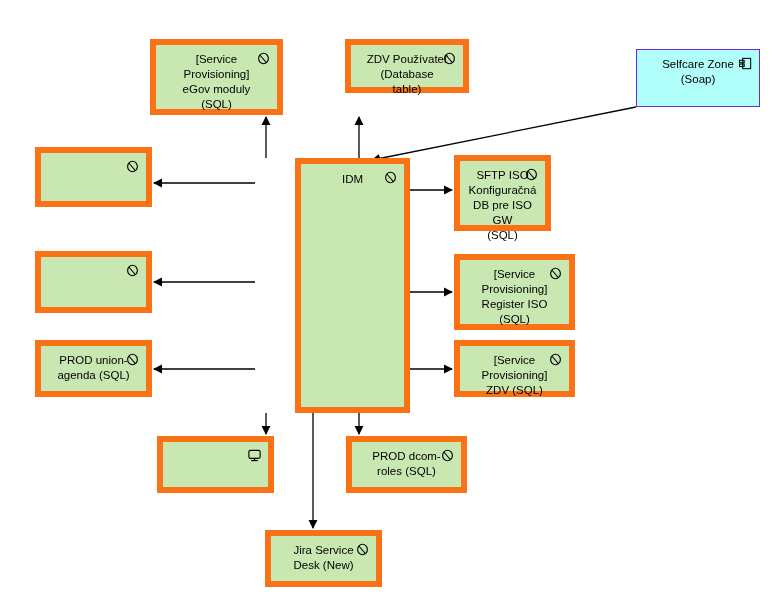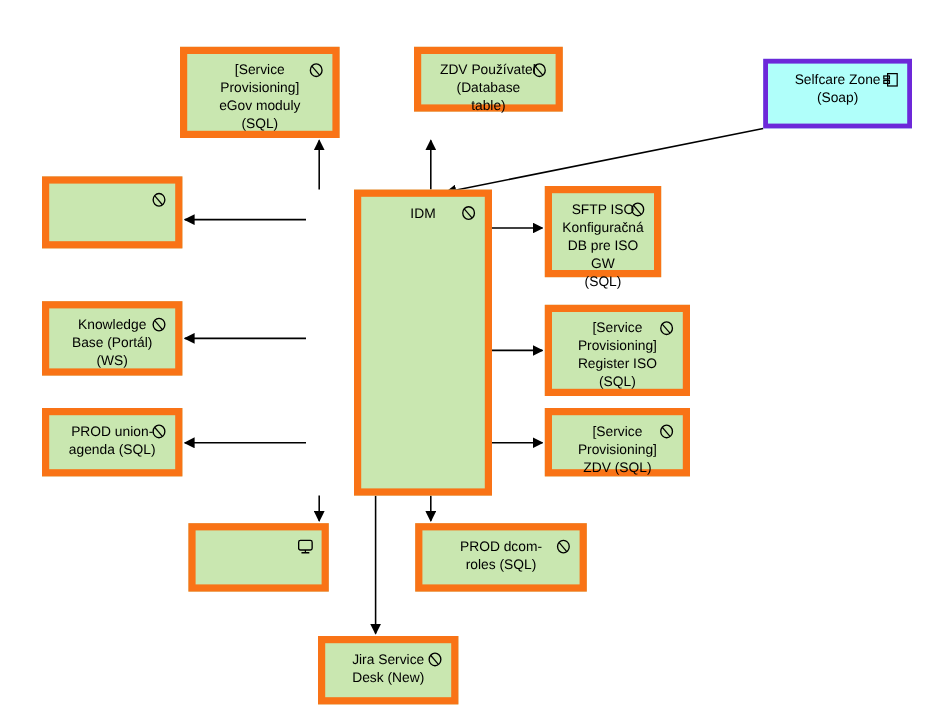--- a/index.html
+++ b/index.html
@@ -34,21 +34,21 @@
     color: #000000;
     font-size: 11.5px;
     line-height: 15px;
     text-align: center;
     padding-top: 7px;
     padding-left: 8px;
     padding-right: 8px;
   }
   .node.cyan {
     background: #b0fffa;
-    border: 4px solid #6d28d9;
+    border: 1px solid #6d28d9;
   }
   .node .label {
     display: block;
     white-space: pre-line;
   }
   .node.idm {
     padding-top: 8px;
   }
   .node-icon {
     position: absolute;
@@ -146,23 +146,20 @@
 DB pre ISO GW
 (SQL)</span>
         <span class="node-icon">
           <svg viewBox="0 0 16 16" width="15" height="15">
             <ellipse cx="8" cy="8" rx="5.2" ry="5.6" fill="none" stroke="#000" stroke-width="1.2"></ellipse>
             <path d="M 4.1 4.3 L 11.0 12.4" fill="none" stroke="#000" stroke-width="1.1"></path>
           </svg>
         </span>
       </div>
       <div class="node" style="left: 35px; top: 251px; width: 117px; height: 62px;">
-        <span class="label">Knowledge
-Base (Portál)
-(WS)</span>
         <span class="node-icon">
           <svg viewBox="0 0 16 16" width="15" height="15">
             <ellipse cx="8" cy="8" rx="5.2" ry="5.6" fill="none" stroke="#000" stroke-width="1.2"></ellipse>
             <path d="M 4.1 4.3 L 11.0 12.4" fill="none" stroke="#000" stroke-width="1.1"></path>
           </svg>
         </span>
       </div>
       <div class="node" style="left: 454px; top: 254px; width: 121px; height: 76px;">
         <span class="label">[Service
 Provisioning]
@@ -198,21 +195,21 @@
       </div>
       <div class="node" style="left: 157px; top: 436px; width: 117px; height: 57px;">
         <span class="node-icon">
           <svg viewBox="0 0 16 16" width="15" height="15">
             <rect x="2" y="2.5" width="12" height="8.5" rx="1.6" fill="none" stroke="#000" stroke-width="1.2"></rect>
             <path d="M 4.5 13.4 L 11.5 13.4" fill="none" stroke="#000" stroke-width="1.3"></path>
             <path d="M 8 11 L 8 13.4" fill="none" stroke="#000" stroke-width="1.1"></path>
           </svg>
         </span>
       </div>
-      <div class="node" style="left: 346px; top: 436px; width: 143px; height: 57px;">
+      <div class="node" style="left: 346px; top: 436px; width: 121px; height: 57px;">
         <span class="label">PROD dcom-
 roles (SQL)</span>
         <span class="node-icon">
           <svg viewBox="0 0 16 16" width="15" height="15">
             <ellipse cx="8" cy="8" rx="5.2" ry="5.6" fill="none" stroke="#000" stroke-width="1.2"></ellipse>
             <path d="M 4.1 4.3 L 11.0 12.4" fill="none" stroke="#000" stroke-width="1.1"></path>
           </svg>
         </span>
       </div>
       <div class="node" style="left: 265px; top: 530px; width: 117px; height: 57px; text-align: center;">

